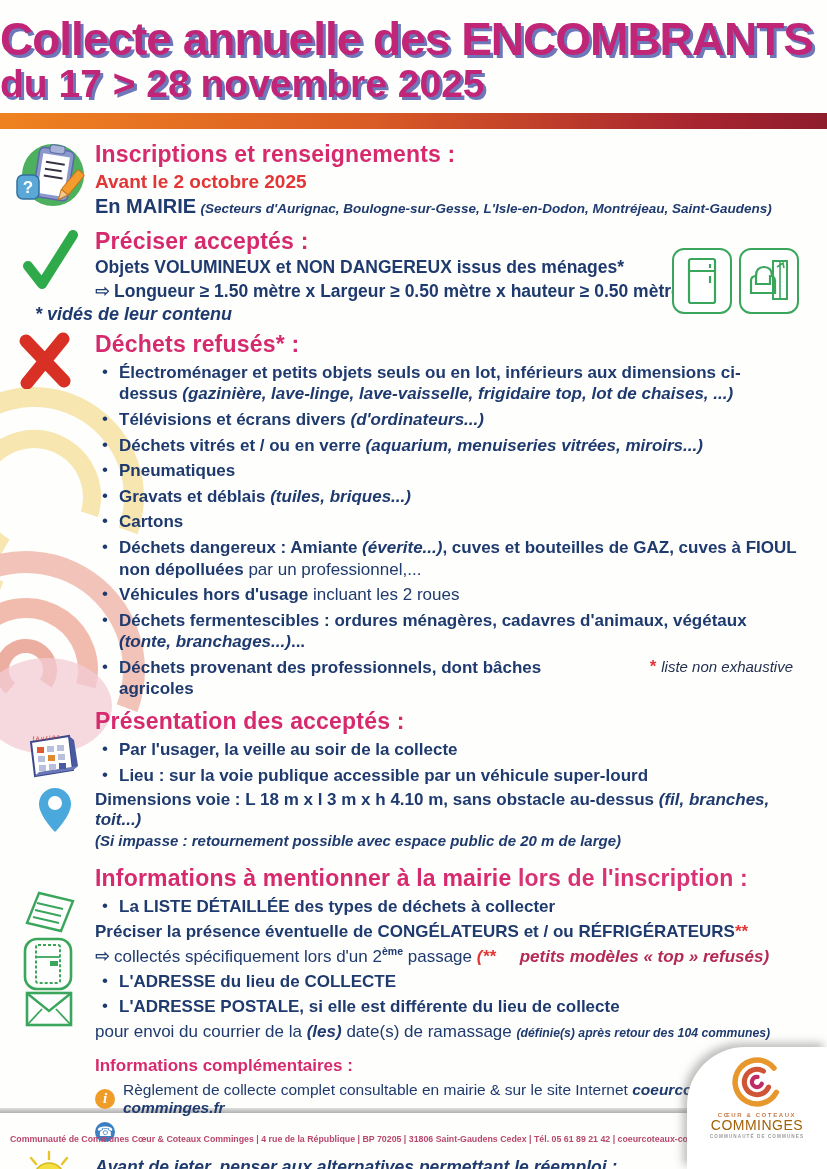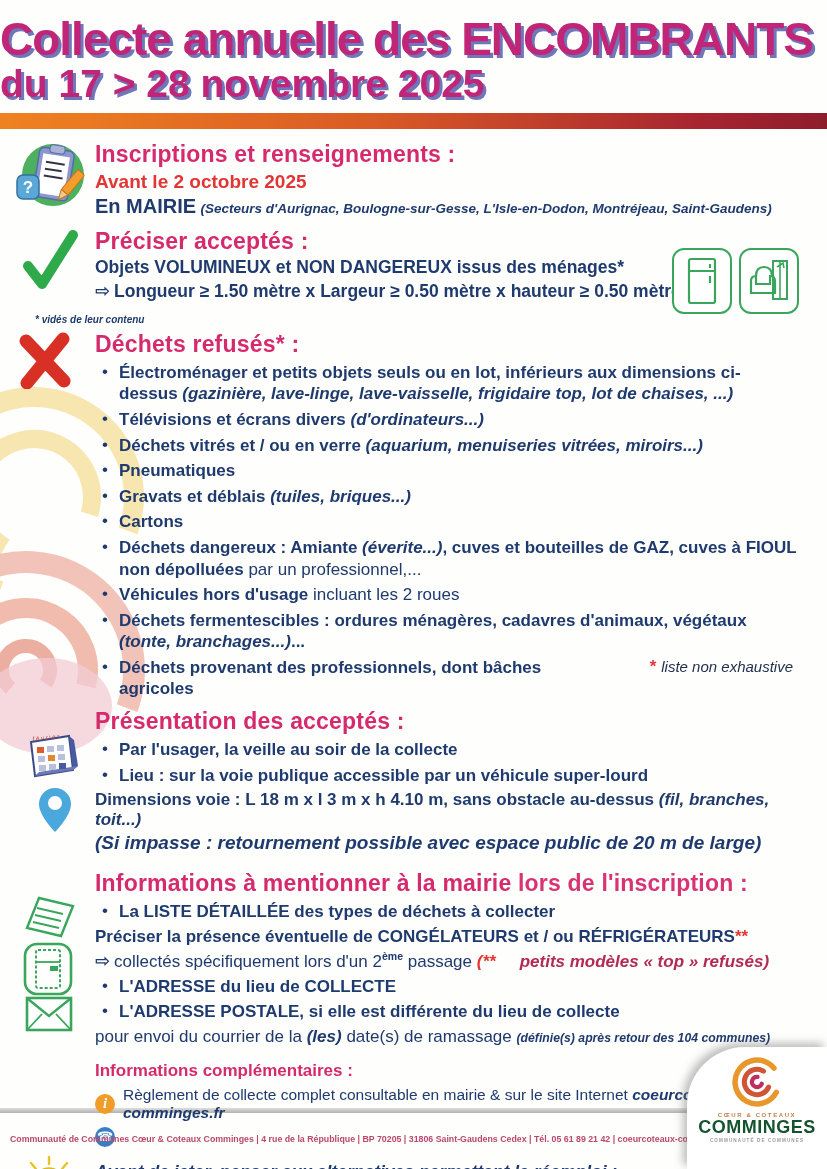--- a/index.html
+++ b/index.html
@@ -19,21 +19,21 @@
   .t1{margin:0;font-size:46px;line-height:1.02;font-weight:bold;letter-spacing:-1px;color:#c02577;text-shadow:3px 3px 0 #6d77b9;}
   .t2{margin:1px 0 0;font-size:39px;line-height:1.0;font-weight:bold;letter-spacing:0;color:#c02577;text-shadow:3px 3px 0 #6d77b9;}
   .grad-bar{height:16px;margin-top:10px;background:linear-gradient(90deg,#ef8220 0%,#d95b25 45%,#a62430 85%,#8e1d2c 100%);}
 
   .content{position:relative;z-index:2;padding:6px 30px 0 95px;}
   .sec{position:relative;}
   .h-pink{margin:0 0 2px;font-size:23px;font-weight:bold;color:#d62a6e;letter-spacing:.2px;}
   .h-pink .light{font-weight:600;opacity:.95;}
   .bold-line{margin:2px 0;font-size:17.5px;font-weight:700;color:#1e3a6e;}
   .arrow{font-weight:700;color:#1e3a6e;font-size:18px;margin-right:4px;}
-  .foot-note{margin:12px 0 0 -60px;font-size:10px;font-style:italic;font-weight:700;color:#1e3a6e;}
+  .foot-note{margin:2px 0 0 -60px;font-size:18px;font-style:italic;font-weight:700;color:#1e3a6e;}
 
   .deadline{margin:3px 0 2px;font-size:19px;font-weight:700;color:#e23535;}
   .mairie-line{margin:2px 0;}
   .mairie{font-size:20px;font-weight:700;color:#1e3a6e;}
   .sectors{font-size:13.5px;font-style:italic;font-weight:600;color:#1e3a6e;}
 
   ul.blist{list-style:none;margin:2px 0 0;padding:0;}
   ul.blist li{position:relative;padding-left:24px;margin:4px 0;font-size:17px;line-height:1.27;color:#1e3a6e;}
   ul.blist li::before{content:"•";position:absolute;left:7px;top:-1px;color:#1e3a6e;font-size:17px;}
 
@@ -44,21 +44,21 @@
   .run-sup{vertical-align:super;font-size:.62em;font-weight:600;}
   .run-rednote{color:#e23535;font-weight:700;font-style:italic;}
   .run-pinknote{color:#b32957;font-weight:700;font-style:italic;padding-left:24px;}
   .run-smallnote{font-size:.72em;font-style:italic;font-weight:600;text-align:right;}
 
   .exh-note{position:absolute;right:4px;bottom:8px;font-size:15px;}
   .exh-note .star{color:#e23535;font-weight:700;font-size:17px;margin-right:5px;}
   .exh-note .txt{color:#23304f;font-style:italic;font-weight:500;}
 
   .dimline{margin:2px 0;font-size:17px;color:#1e3a6e;}
-  .impasse{margin:2px 0;font-size:19px;font-weight:700;font-style:italic;color:#1e3a6e;}
+  .impasse{margin:2px 0;font-size:15px;font-weight:700;font-style:italic;color:#1e3a6e;}
 
   .flush{margin:3px 0;font-size:17px;color:#1e3a6e;}
 
   .ci-row{display:flex;align-items:center;gap:8px;margin:5px 0;font-size:15.5px;font-weight:600;color:#1e3a6e;}
   .h-pink-sm{margin:0 0 2px;font-size:17px;font-weight:bold;color:#d62a6e;}
 
   .tip{margin-top:14px;padding-right:118px;font-size:17.5px;font-style:italic;font-weight:600;color:#1e3a6e;line-height:1.35;position:relative;}
 
   
   .side-icon{position:absolute;}
@@ -68,21 +68,21 @@
   .circle-ico{width:20px;height:20px;border-radius:50%;display:inline-flex;align-items:center;justify-content:center;color:#fff;font-weight:700;flex:0 0 auto;}
   .ico-info{background:#f09c28;font-family:"Liberation Serif","DejaVu Serif",serif;font-size:15px;font-style:italic;}
   .ico-phone{background:#3a7fc1;font-size:13px;}
 
   
   .divider{position:absolute;left:0;top:1108px;width:696px;height:5px;background:linear-gradient(#dedede,#b2b2b2);z-index:1;}
   .footer-line{position:absolute;left:10px;top:1134px;width:672px;font-size:8.8px;font-weight:600;color:#b8486f;white-space:nowrap;z-index:2;}
 
   .logo-panel{position:absolute;right:0;bottom:0;width:140px;height:122px;background:#ffffff;border-top-left-radius:58px;box-shadow:-4px -4px 9px rgba(110,110,110,.45);z-index:3;display:flex;flex-direction:column;align-items:center;padding-top:8px;box-sizing:border-box;}
   .logo-top{font-size:6px;letter-spacing:1.6px;color:#c77d4a;font-weight:700;margin-top:3px;}
-  .logo-name{font-size:18px;letter-spacing:.5px;color:#14532d;font-weight:700;line-height:1.05;}
+  .logo-name{font-size:14px;letter-spacing:.5px;color:#a16207;font-weight:400;line-height:1.05;}
   .logo-sub{font-size:4.6px;letter-spacing:1.1px;color:#9a9a9a;font-weight:600;margin-top:1px;}
 </style>
 </head>
 <body>
 
 <div class="page">
 
   <svg class="deco deco-yellow" width="250" height="250" viewBox="0 0 250 250">
     <circle cx="108" cy="125" r="100" fill="none" stroke="#f6e3a6" stroke-width="20" stroke-dasharray="470 160" transform="rotate(110 108 125)" opacity="0.9"></circle>
     <circle cx="108" cy="125" r="58" fill="none" stroke="#f6e3a6" stroke-width="18" stroke-dasharray="260 110" transform="rotate(120 108 125)" opacity="0.9"></circle>

